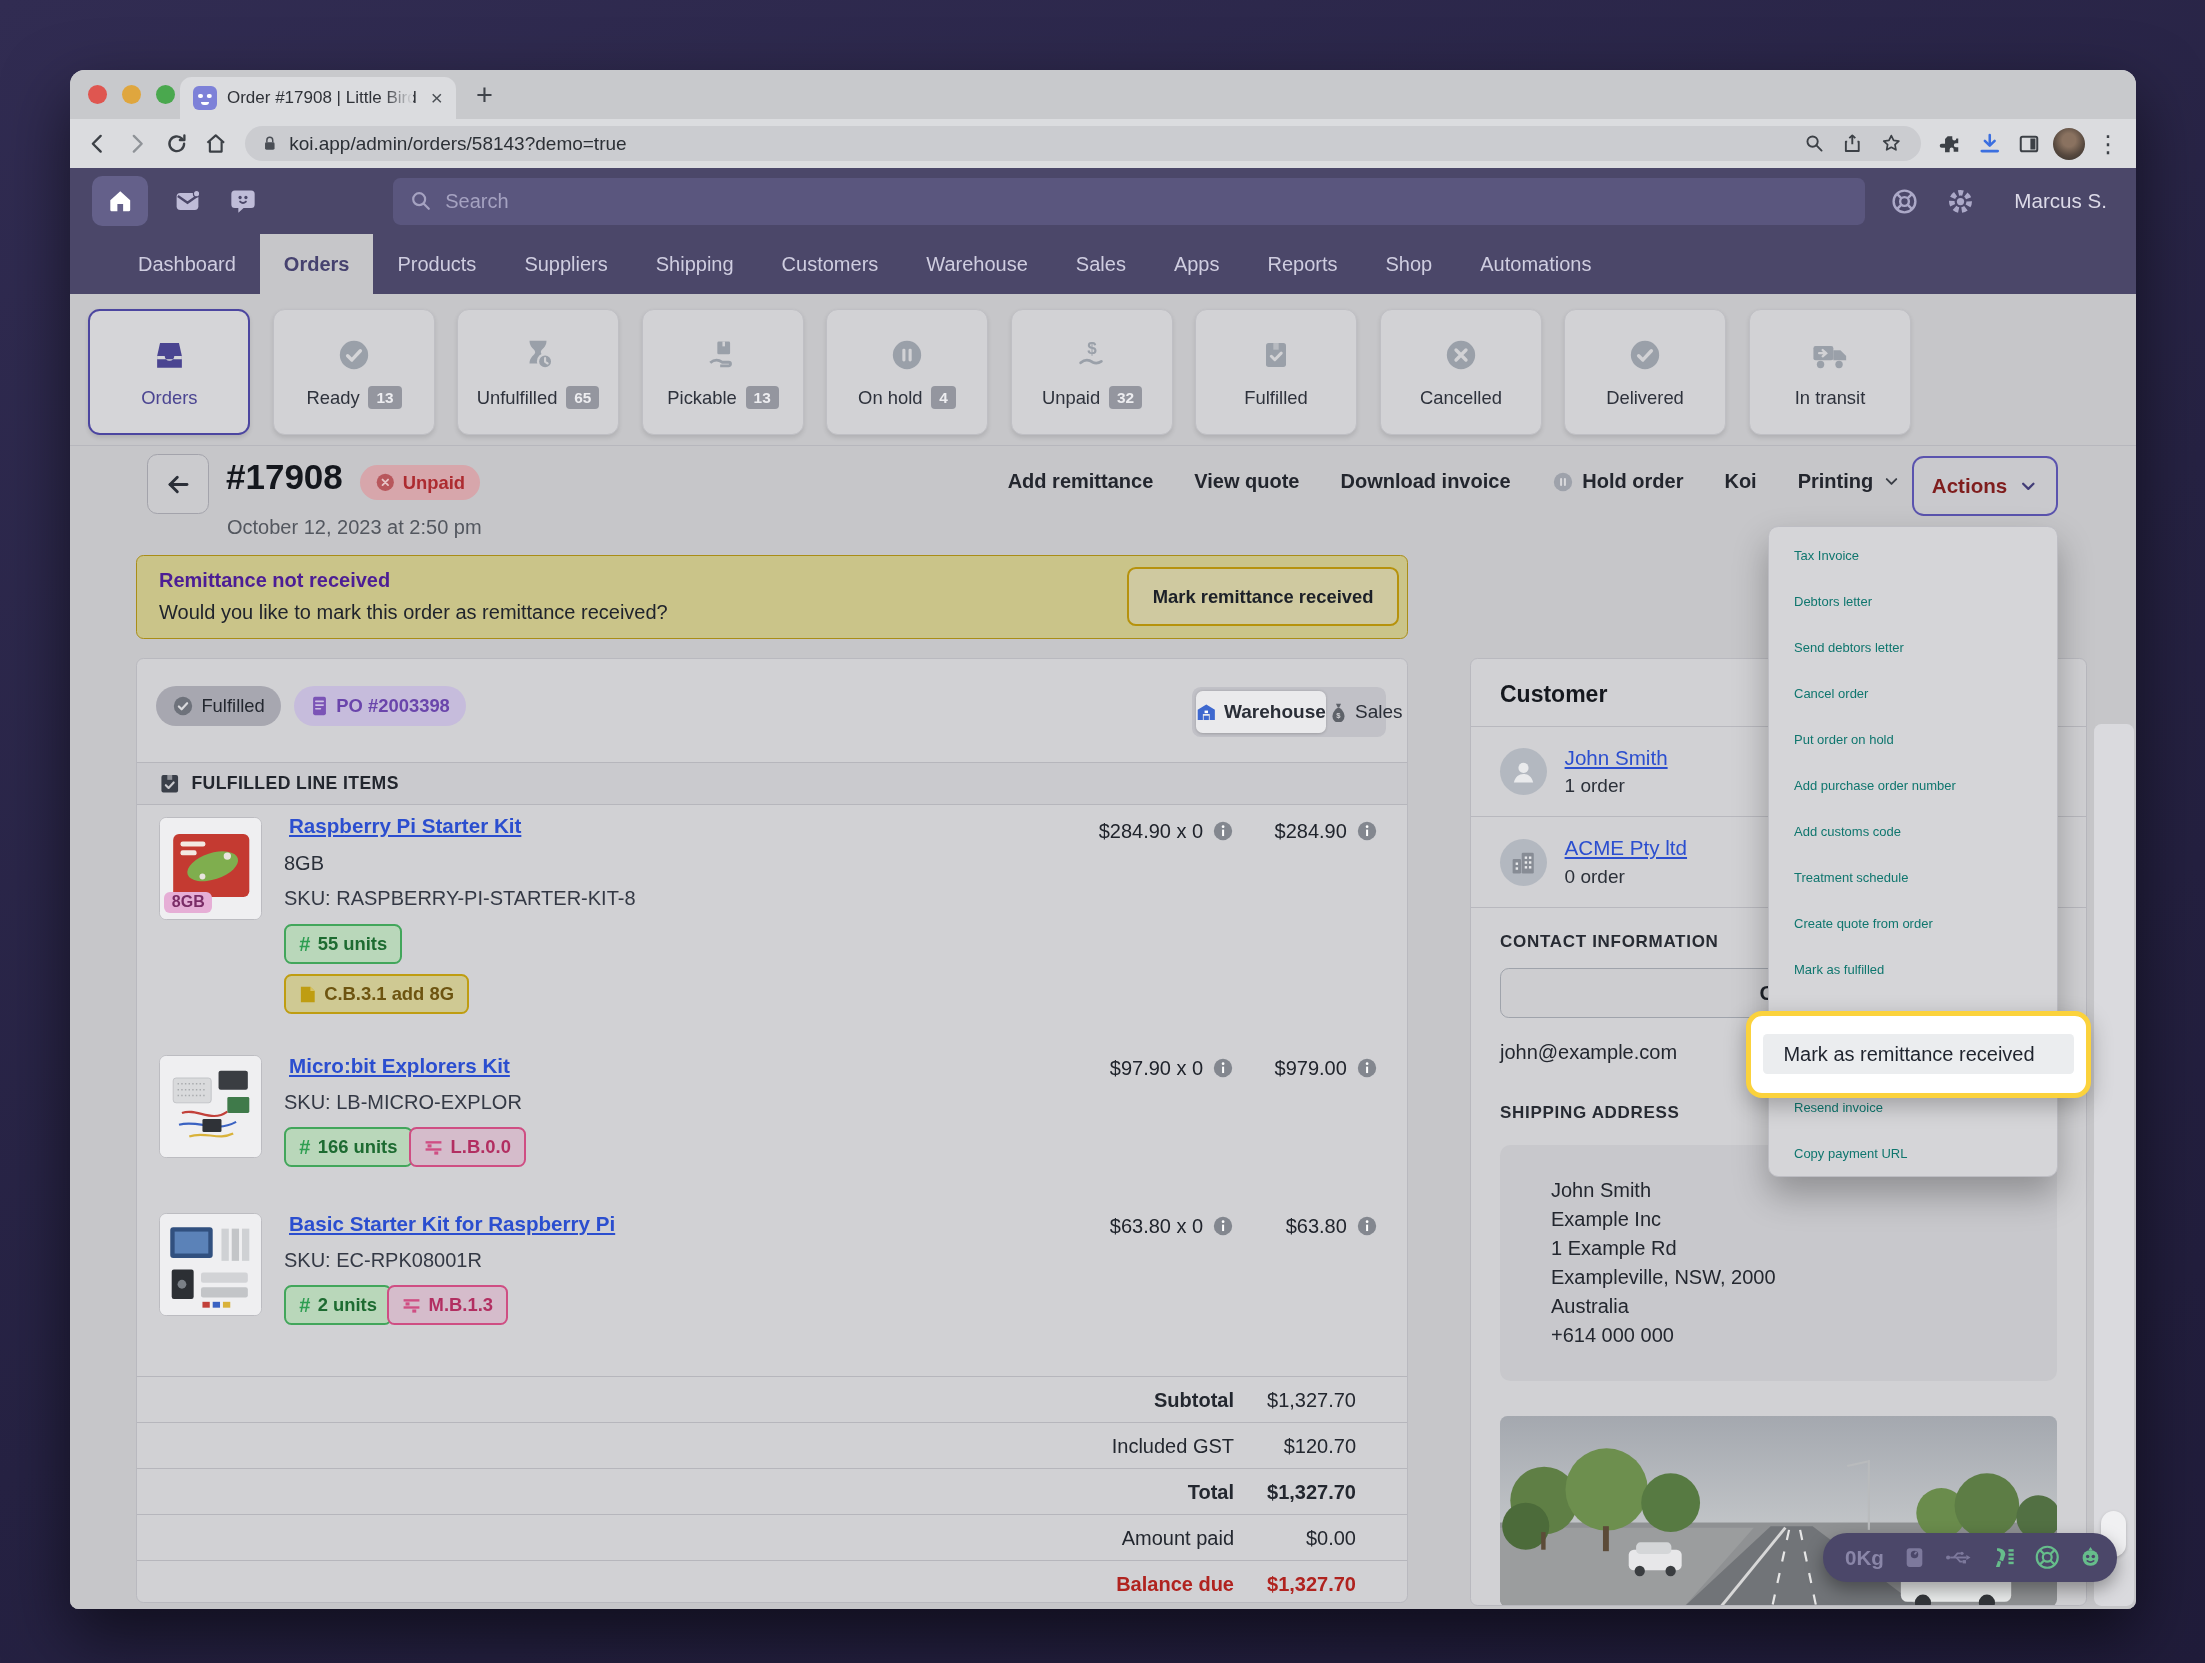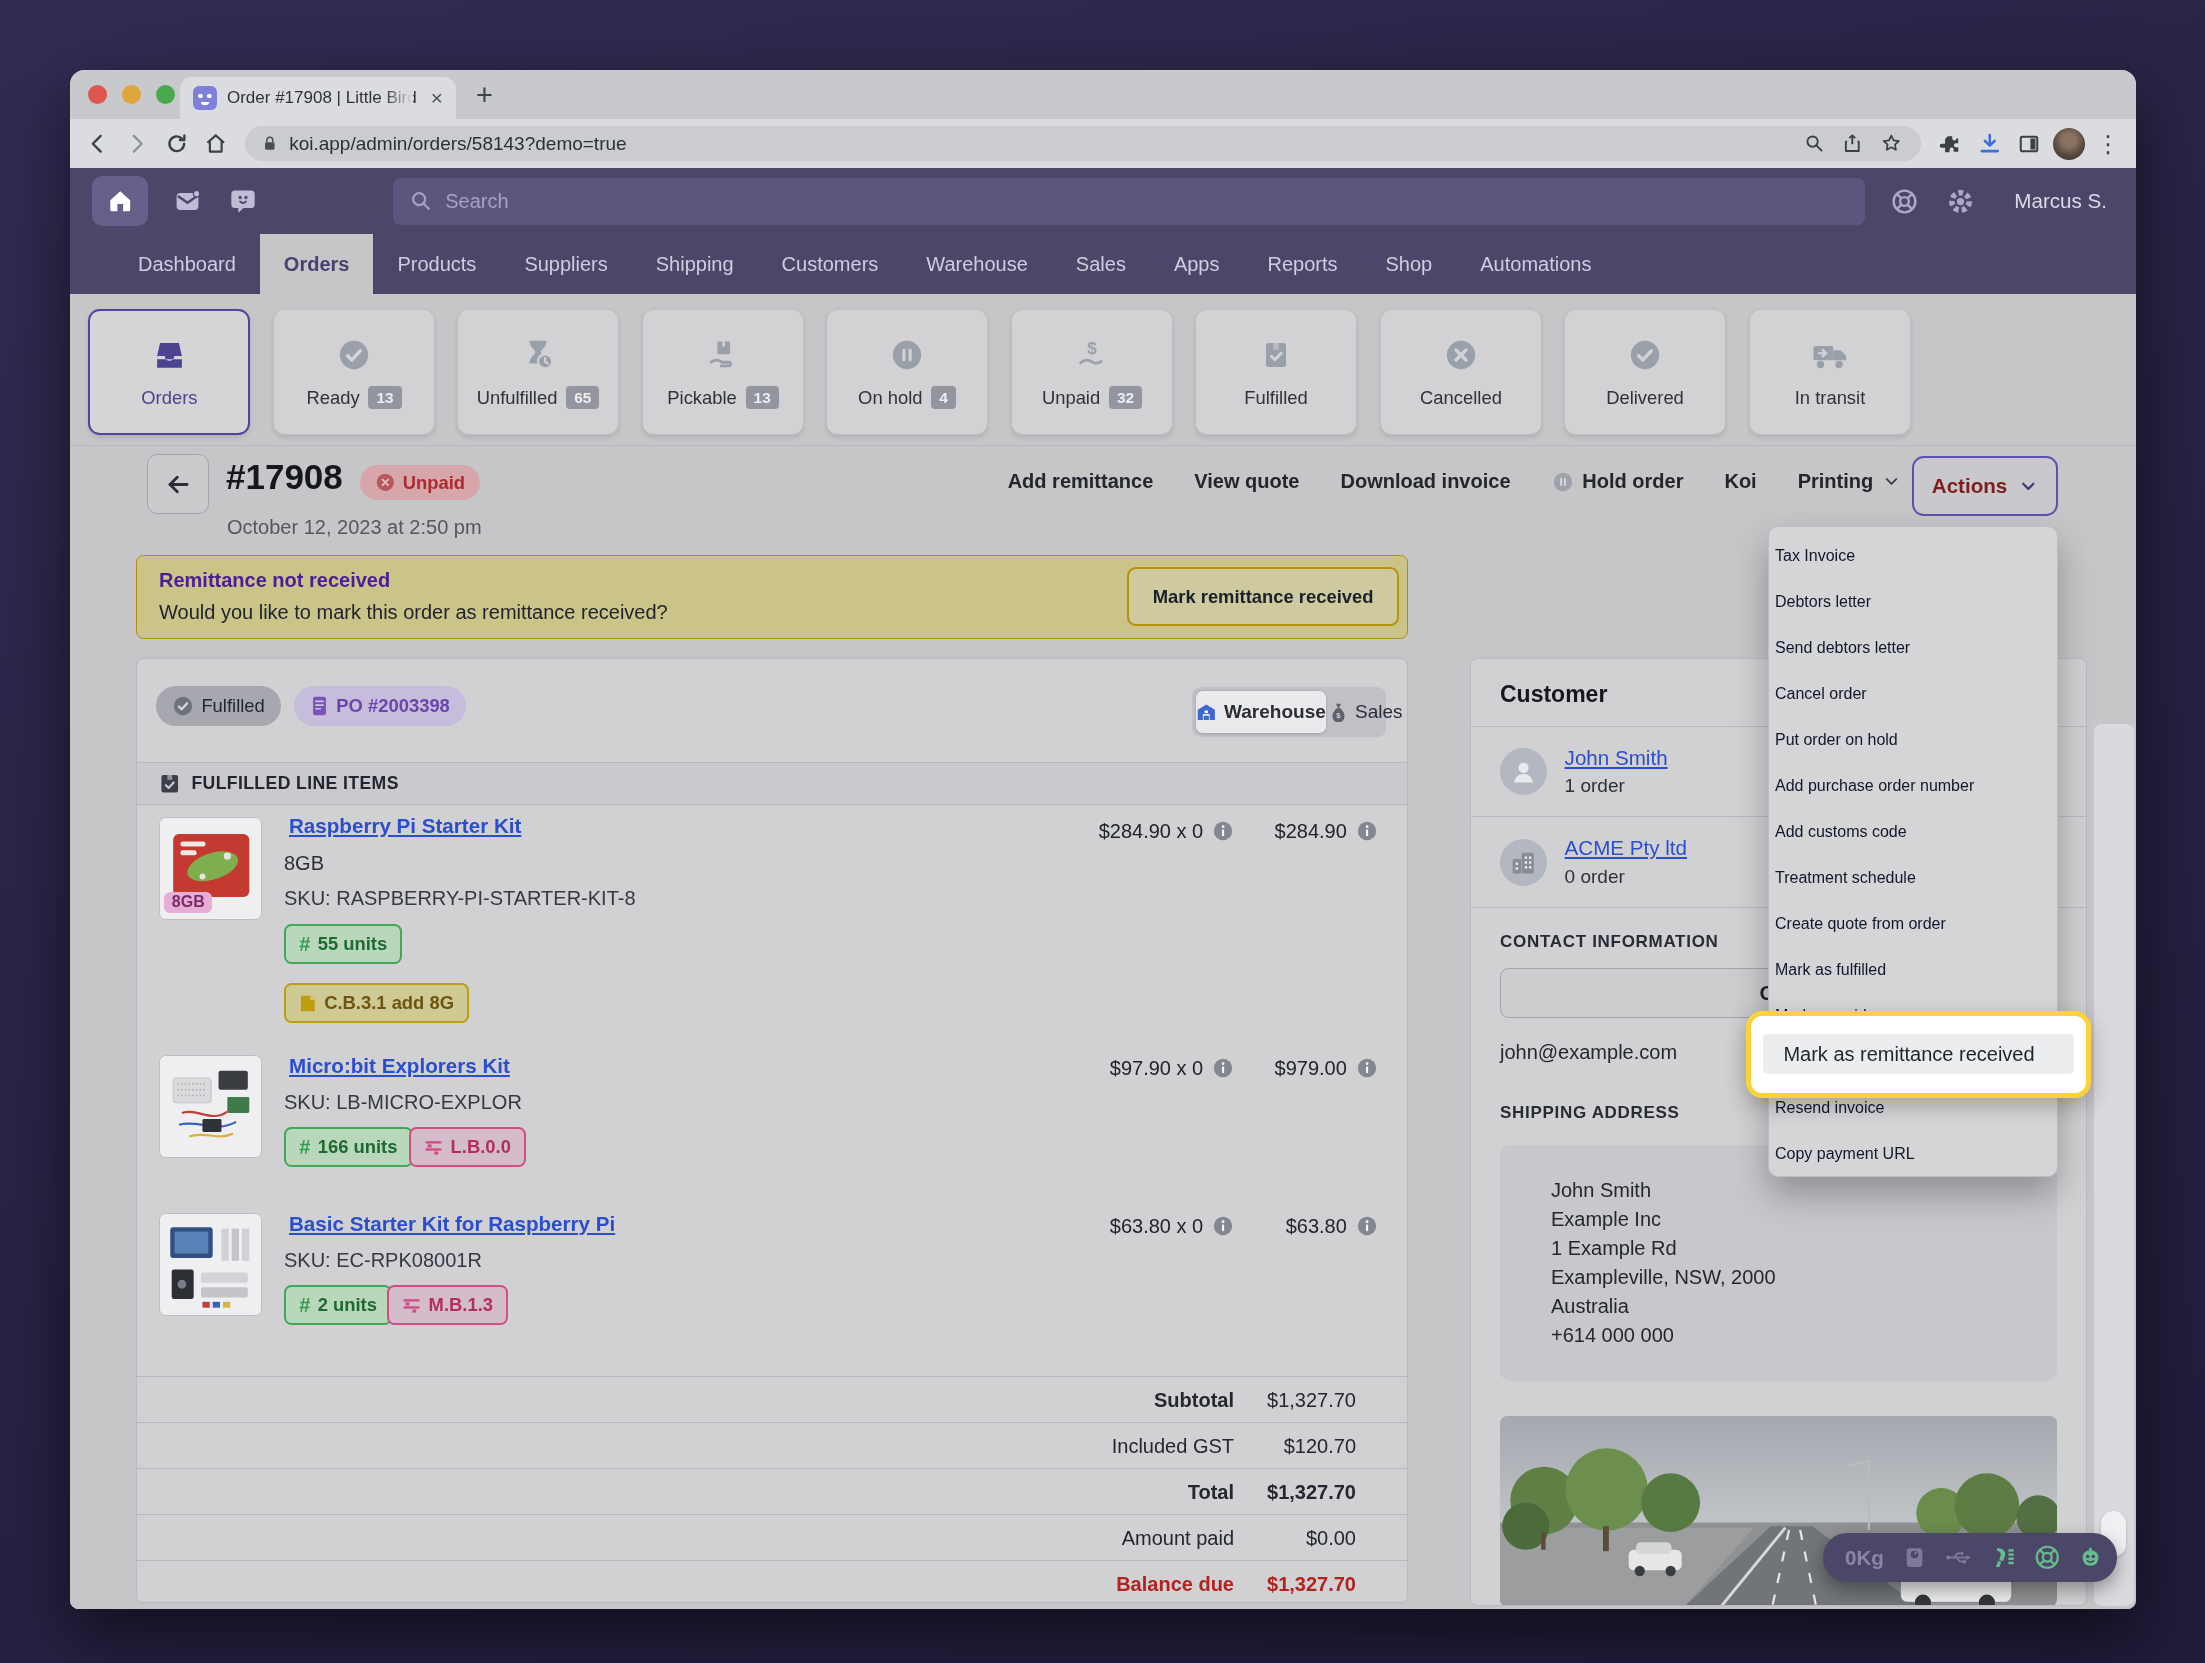--- a/index.html
+++ b/index.html
@@ -148,21 +148,21 @@
   .street { position:absolute; left:29px; right:29px; top:757px; height:191px; border-radius:7.4px; overflow:hidden; }
 
   .track { position:absolute; right:2.2px; top:430px; width:40px; height:882px; background:#dadade; border-radius:7.4px; }
   .thumb { position:absolute; left:7.4px; top:787px; width:25px; height:46px; border-radius:12.5px; background:#f0f0f2;
            box-shadow:0 1.5px 3.7px rgba(0,0,0,.2); }
 
   
   .menu { position:absolute; left:1698px; top:232px; width:290px; height:651px; background:#d5d5d8;
           border:0.7px solid #bdbdc3; border-radius:10.3px; box-shadow:0 17.6px 35px rgba(0,0,0,.28);
           padding:5.9px 0; z-index:5; overflow:hidden; }
-  .mi { height:46px; line-height:46px; padding-left:6px; font-size:16px; color:#0f172a; white-space:nowrap; }
+  .mi { height:46px; line-height:46px; padding-left:25px; font-size:13px; color:#0f766e; white-space:nowrap; }
 
   .hl { position:absolute; left:1676px; top:717px; width:345px; height:87px; background:#fff;
         border:5.1px solid #fbd23c; border-radius:16px; z-index:6; box-shadow:0 7.4px 22px rgba(0,0,0,.25); }
   .hl-row { position:absolute; left:11.8px; right:11.8px; top:18.4px; height:40px; background:#ebedef; border-radius:4.4px;
             display:flex; align-items:center; padding-left:20.6px; font-size:20px; color:#1f242e; }
 
   
   .fpill { position:absolute; left:1753px; top:1239px; width:294px; height:49px; border-radius:24px; background:#4b4769;
            display:flex; align-items:center; gap:17.6px; padding:0 22px; z-index:7; box-shadow:0 7.4px 17.6px rgba(0,0,0,.35); }
   .kg { font-size:20.6px; color:#8a86a8; font-weight:600; }
@@ -559,21 +559,21 @@
             </svg>
             <span class="img-tag">8GB</span>
           </div>
           <span class="i-title" style="top:8.8px">Raspberry Pi Starter Kit</span>
           <span class="i-sub" style="top:47px">8GB</span>
           <span class="i-sku" style="top:82px">SKU: RASPBERRY-PI-STARTER-KIT-8</span>
           <span class="bdg b-green" style="left:125px; top:119px">
             <span class="hash">#</span>
             <span>55 units</span>
           </span>
-          <span class="bdg b-yellow" style="left:125px; top:178px">
+          <span class="bdg b-yellow" style="left:125px; top:169px">
             <svg width="17.6" height="19" viewBox="0 0 20 22">
                   <path d="M2 2h11l5 5v13H2z" fill="#bf9d11"></path>
                   <path d="M13 2v5h5" fill="#d8c362"></path>
                 </svg>
             <span>C.B.3.1 add 8G</span>
           </span>
           <span class="price pa" style="top:14.7px">
             <span>$284.90 x 0</span>
             <svg width="22" height="22" viewBox="0 0 24 24">
                   <circle cx="12" cy="12" r="10" fill="#83878f"></circle>

